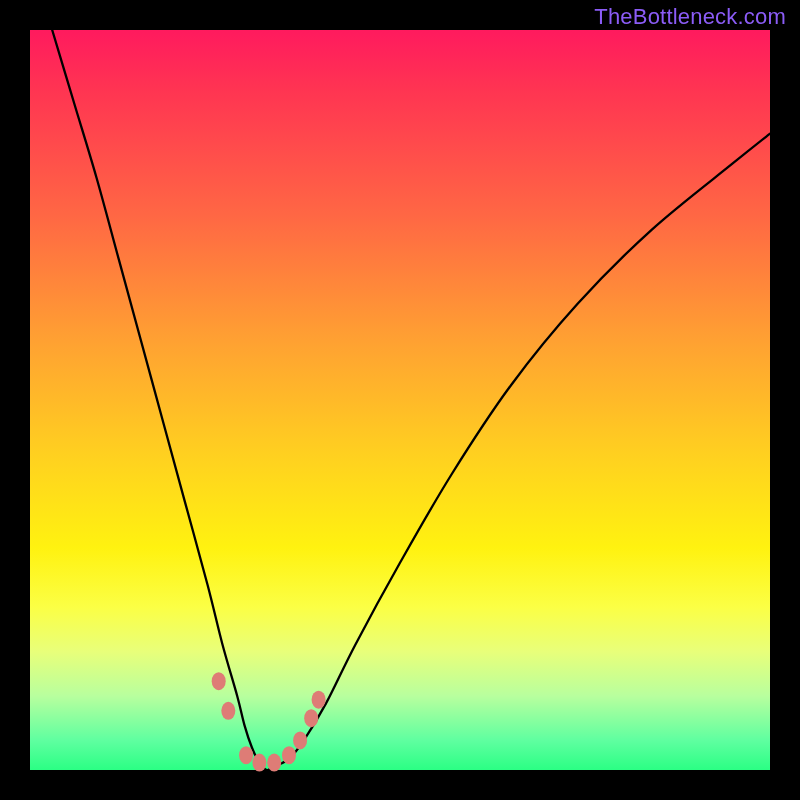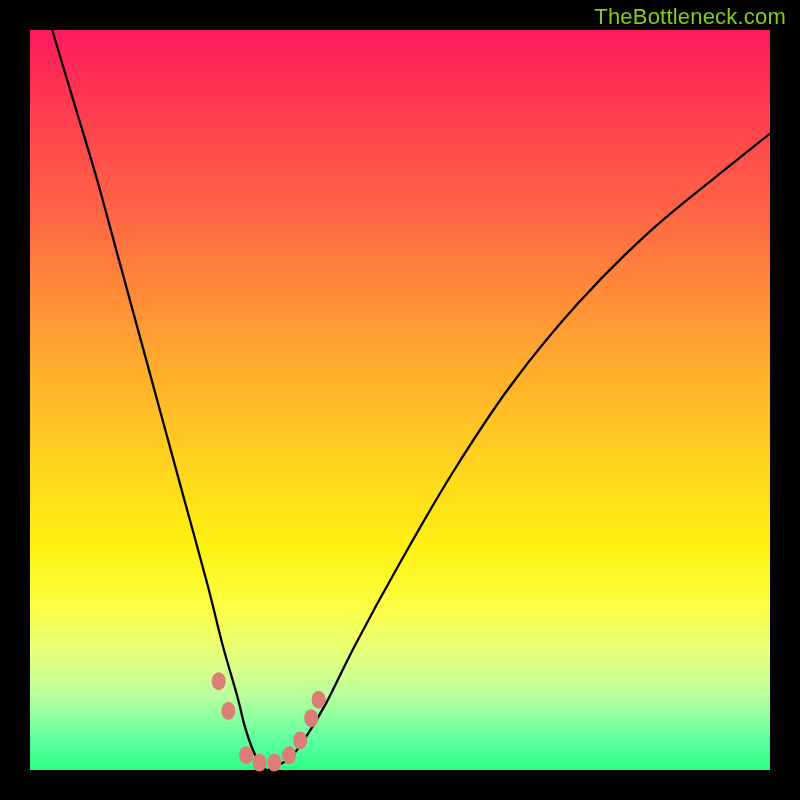--- a/index.html
+++ b/index.html
@@ -14,21 +14,21 @@
   .frame {
     position: relative;
     width: 800px;
     height: 800px;
     background: #000;
   }
   .watermark {
     position: absolute;
     top: 4px;
     right: 14px;
-    color: #84cc16;
+    color: #8b5cf6;
     font-size: 22px;
     letter-spacing: 0.2px;
     z-index: 5;
     font-weight: 500;
   }
   .plot {
     position: absolute;
     left: 30px;
     top: 30px;
     width: 740px;

